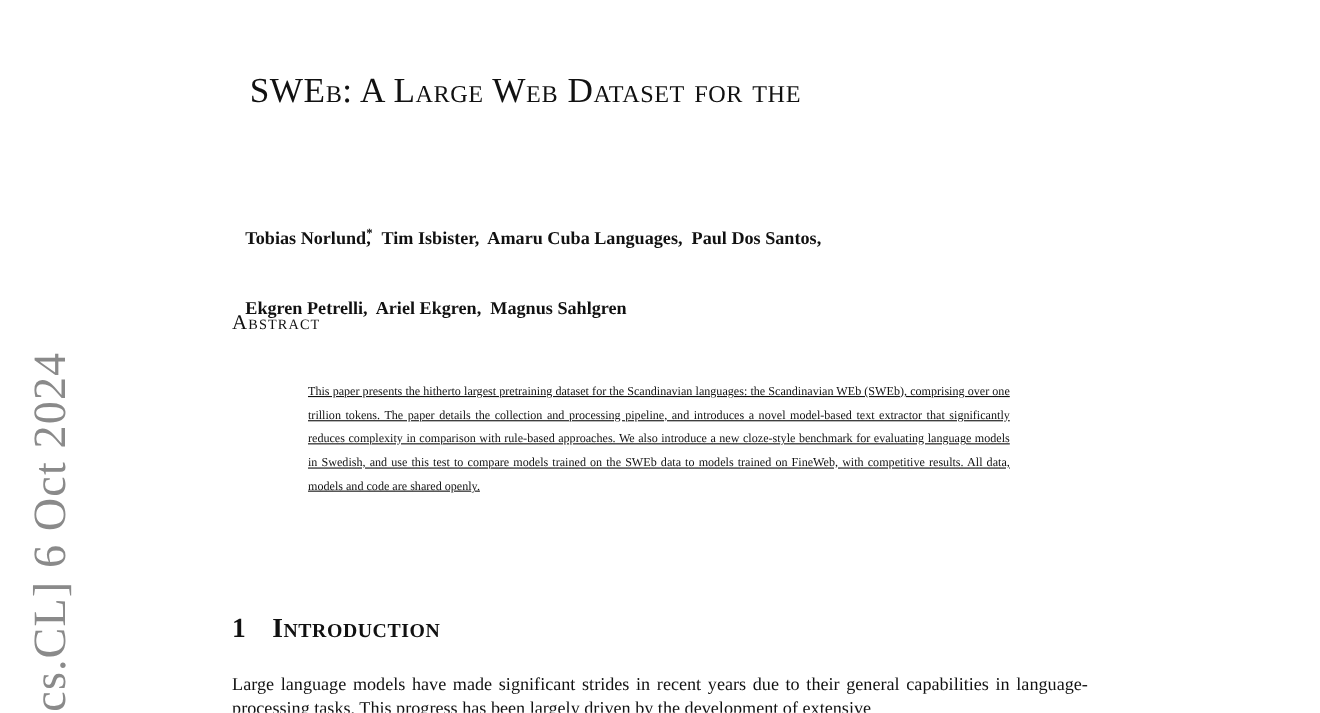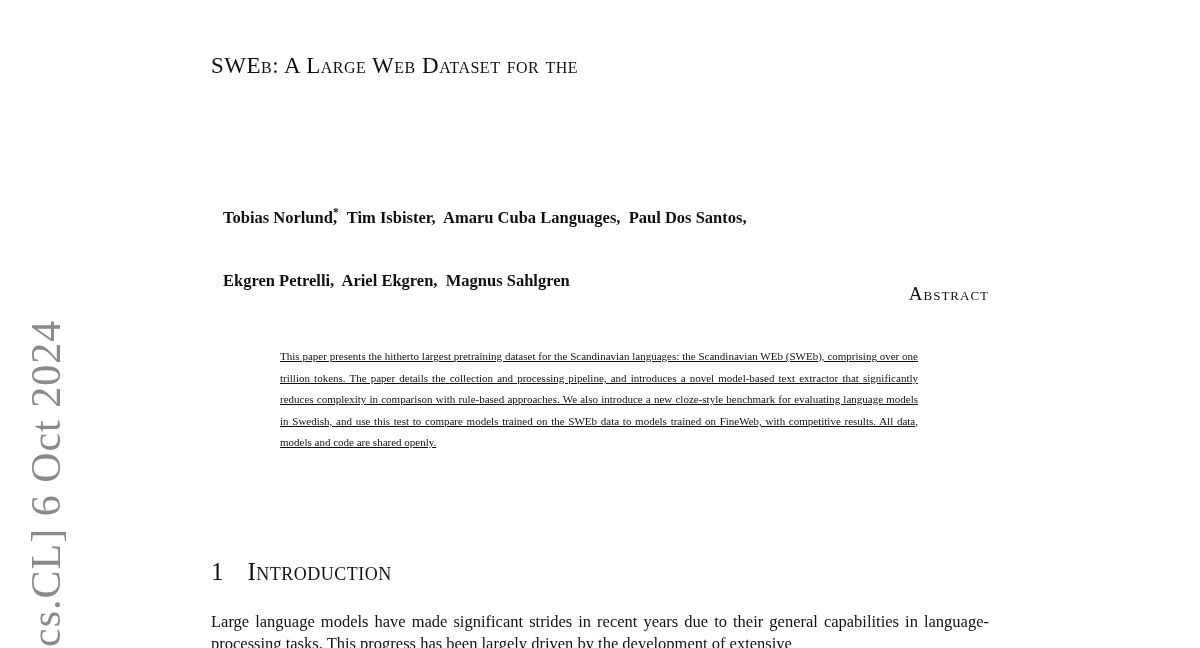--- a/index.html
+++ b/index.html
@@ -30,26 +30,26 @@
     line-height: 44px;
     letter-spacing: 1px;
     color: #8a8a8a;
     white-space: nowrap;
   }
   .paper-title {
     position: absolute;
     left: 211px;
     top: 47px;
     width: 790px;
-    font-size: 23px;
+    font-size: 32px;
     line-height: 38px;
     font-variant: small-caps;
     letter-spacing: 0.5px;
     font-weight: normal;
-    margin: 0;
+    margin: 16px;
   }
   .authors-block {
     position: absolute;
     left: 223px;
     top: 160px;
     width: 760px;
     font-size: 16.5px;
     line-height: 21px;
     white-space: pre-wrap;
   }
@@ -63,21 +63,21 @@
     font-weight: bold;
   }
   .affiliation {
     font-weight: normal;
   }
   .abstract-heading {
     position: absolute;
     left: 211px;
     top: 282px;
     width: 778px;
-    text-align: right;
+    text-align: left;
     font-size: 19px;
     line-height: 24px;
     font-variant: small-caps;
     letter-spacing: 1px;
   }
   .abstract-body {
     position: absolute;
     left: 280px;
     top: 346px;
     width: 638px;
@@ -85,21 +85,21 @@
     line-height: 21.6px;
     text-align: justify;
     text-decoration: underline;
   }
   .section-heading {
     position: absolute;
     left: 211px;
     top: 557px;
     font-size: 25px;
     line-height: 30px;
-    font-weight: normal;
+    font-weight: bold;
     margin: 0;
   }
   .section-number {
     display: inline-block;
     margin-right: 24px;
   }
   .section-title {
     font-variant: small-caps;
     letter-spacing: 0.5px;
   }

